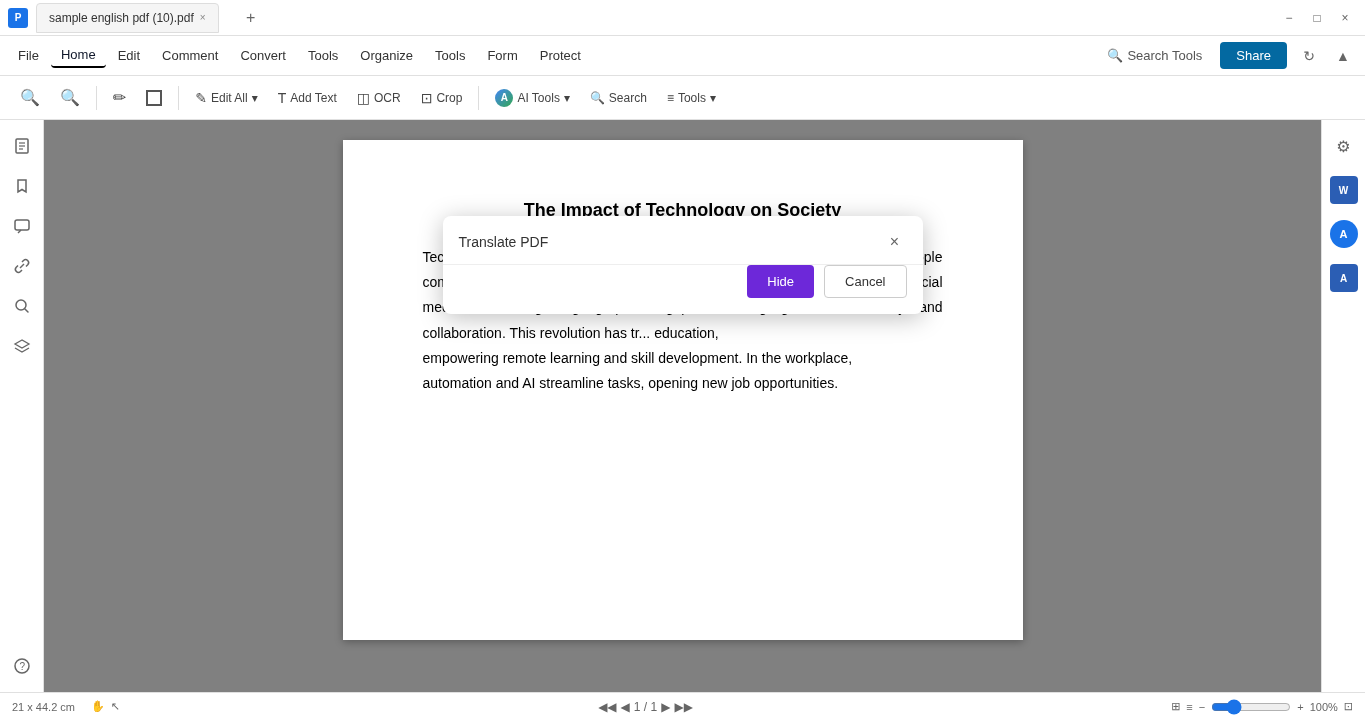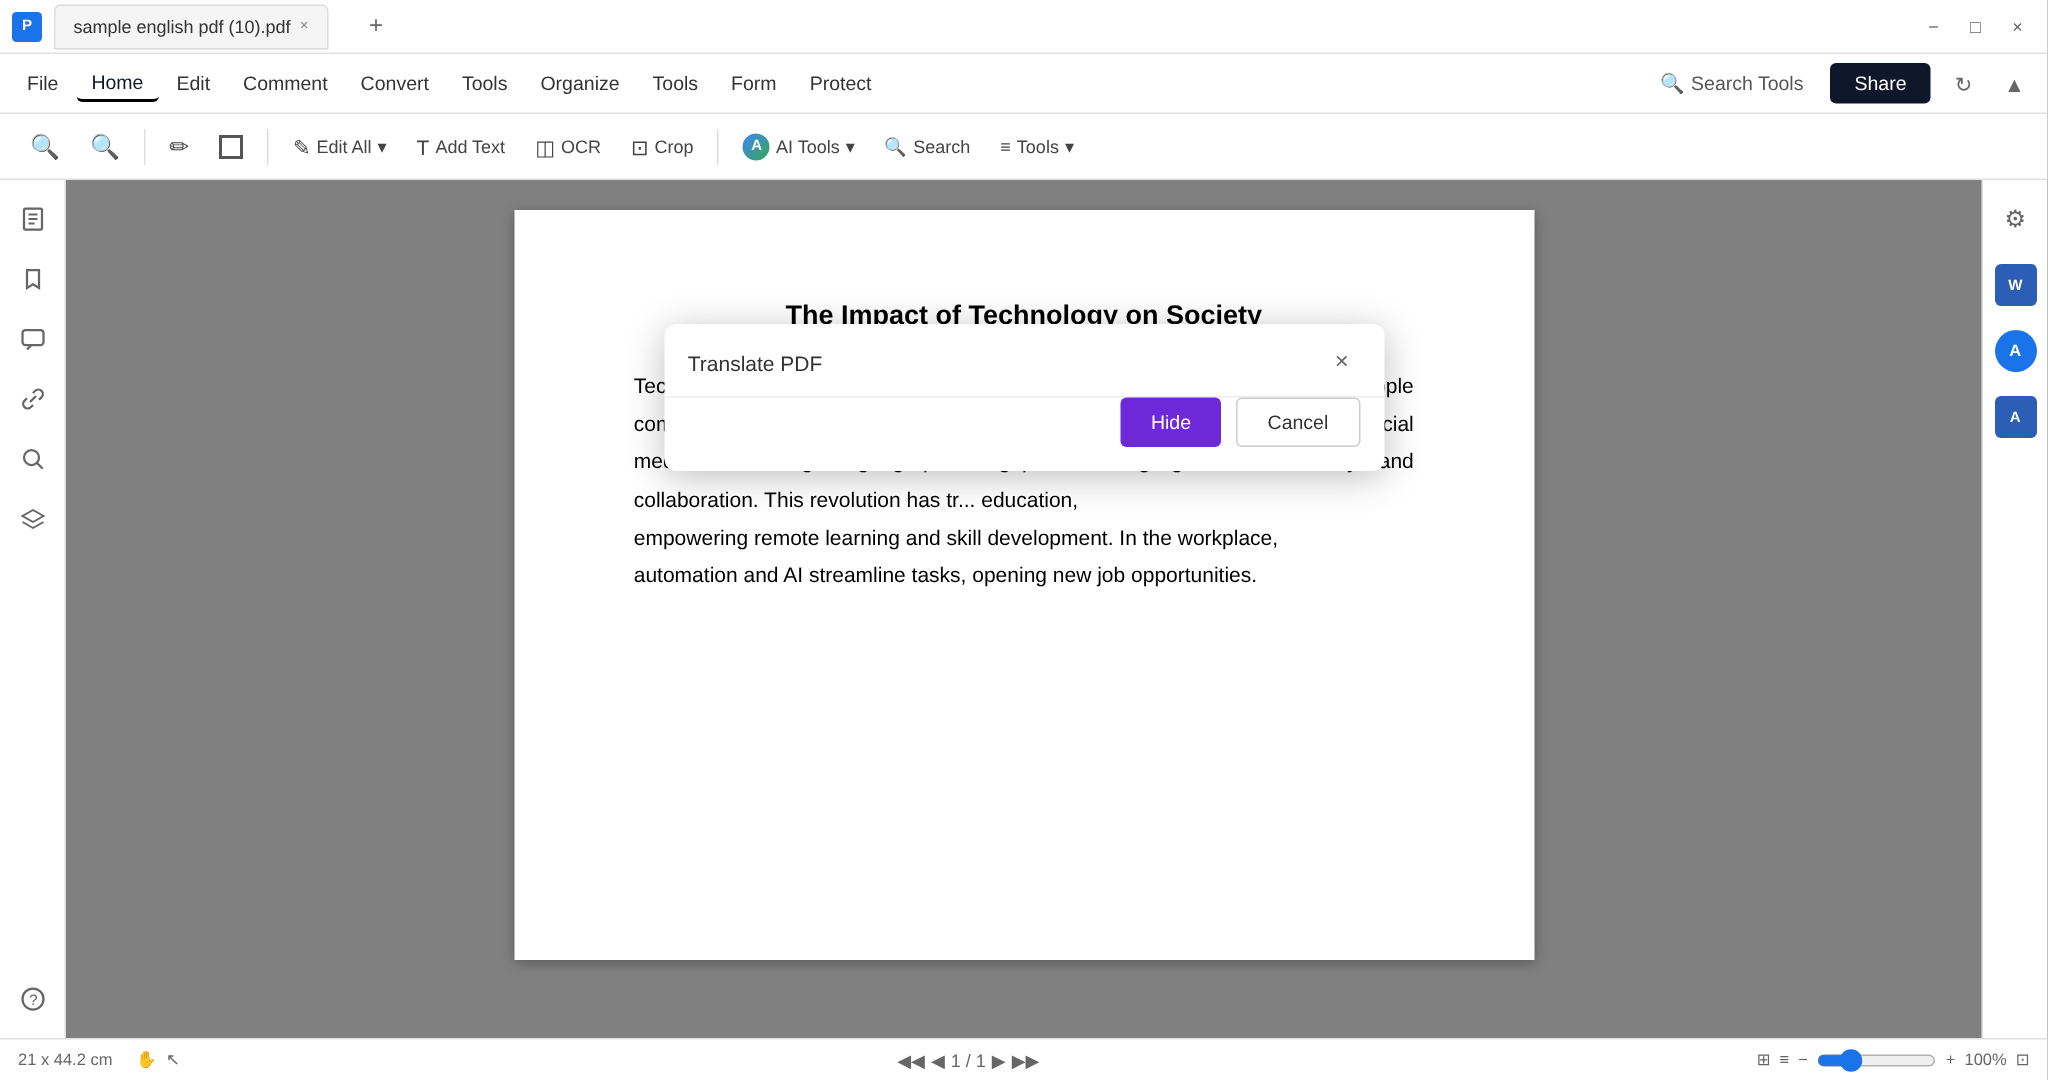--- a/index.html
+++ b/index.html
@@ -38,21 +38,21 @@
     .menu-item {
       padding: 4px 10px; font-size: 13px; color: #333; cursor: pointer; border-radius: 4px;
     }
     .menu-item.active { color: #0f172a; border-bottom: 2px solid #000000; }
     #menu-right { margin-left: auto; display: flex; align-items: center; gap: 8px; }
     #search-tools-btn {
       display: flex; align-items: center; gap: 4px; padding: 4px 10px;
       font-size: 13px; color: #555; cursor: pointer; border-radius: 4px;
     }
     #share-btn {
-      background: #0f172a; color: #fff; border: none; border-radius: 4px;
+      background: #0369a1; color: #fff; border: none; border-radius: 4px;
       padding: 6px 16px; font-size: 13px; cursor: pointer; font-weight: 500;
     }
     .window-actions { display: flex; gap: 6px; }
     .win-act-btn { width: 28px; height: 28px; display: flex; align-items: center; justify-content: center; cursor: pointer; color: #666; font-size: 14px; }
 
     
     #toolbar {
       height: 44px;
       background: #fff;
       display: flex;

